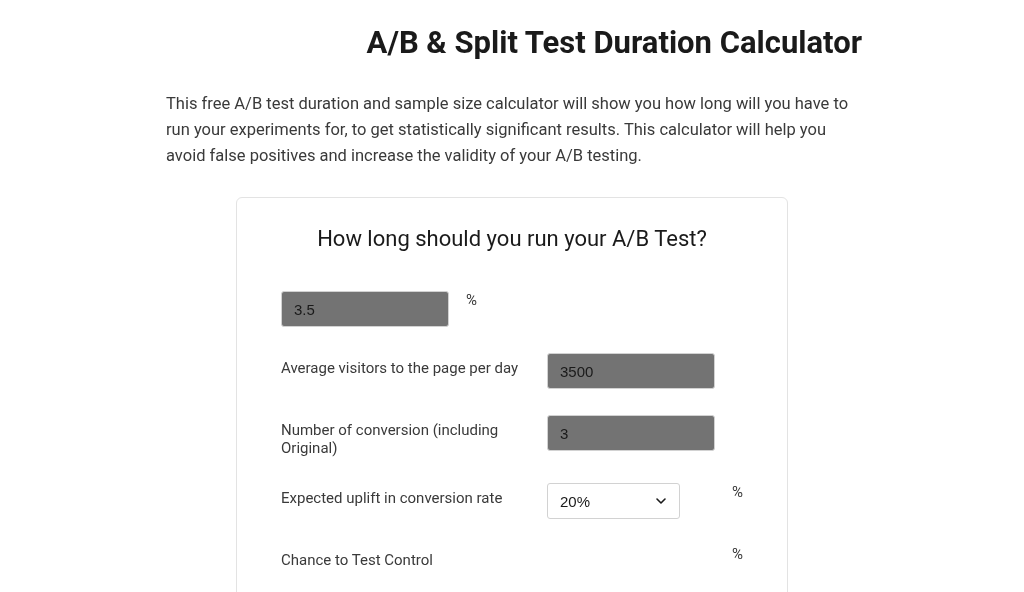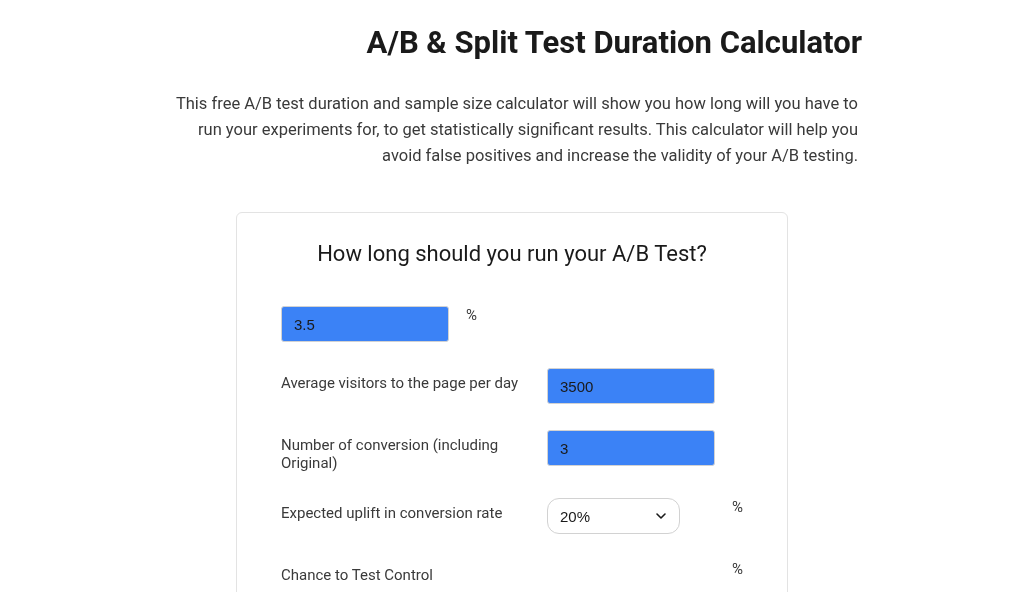--- a/index.html
+++ b/index.html
@@ -23,23 +23,22 @@
       font-size: 31px;
       font-weight: 700;
       text-align: right;
       color: #1a1a1a;
       margin-bottom: 30px;
     }
     .description {
       font-size: 16.5px;
       line-height: 1.58;
       color: #3a3a3a;
-      margin-bottom: 43px;
+      margin-bottom: 28px;
       padding: 0 4px;
-      text-align: right;
     }
     .card {
       background: #fff;
       border: 1px solid #e3e3e3;
       border-radius: 6px;
       padding: 28px 44px 20px;
       margin: 0 74px;
     }
     .card-title {
       font-size: 22px;
@@ -67,28 +66,28 @@
       align-items: center;
     }
     .text-input {
       width: 100%;
       height: 36px;
       border: 1px solid #d2d2d2;
       border-radius: 3px;
       padding: 6px 12px;
       font-size: 15px;
       color: #1a1a1a;
-      background: #3b82f6;
+      background: #737373;
       outline: none;
     }
     .select-input {
       width: 133px;
       height: 36px;
       border: 1px solid #d2d2d2;
-      border-radius: 12px;
+      border-radius: 3px;
       padding: 6px 30px 6px 12px;
       font-size: 15px;
       color: #1a1a1a;
       background: #fff;
       appearance: none;
       -webkit-appearance: none;
       outline: none;
       cursor: pointer;
     }
     .select-wrap {

